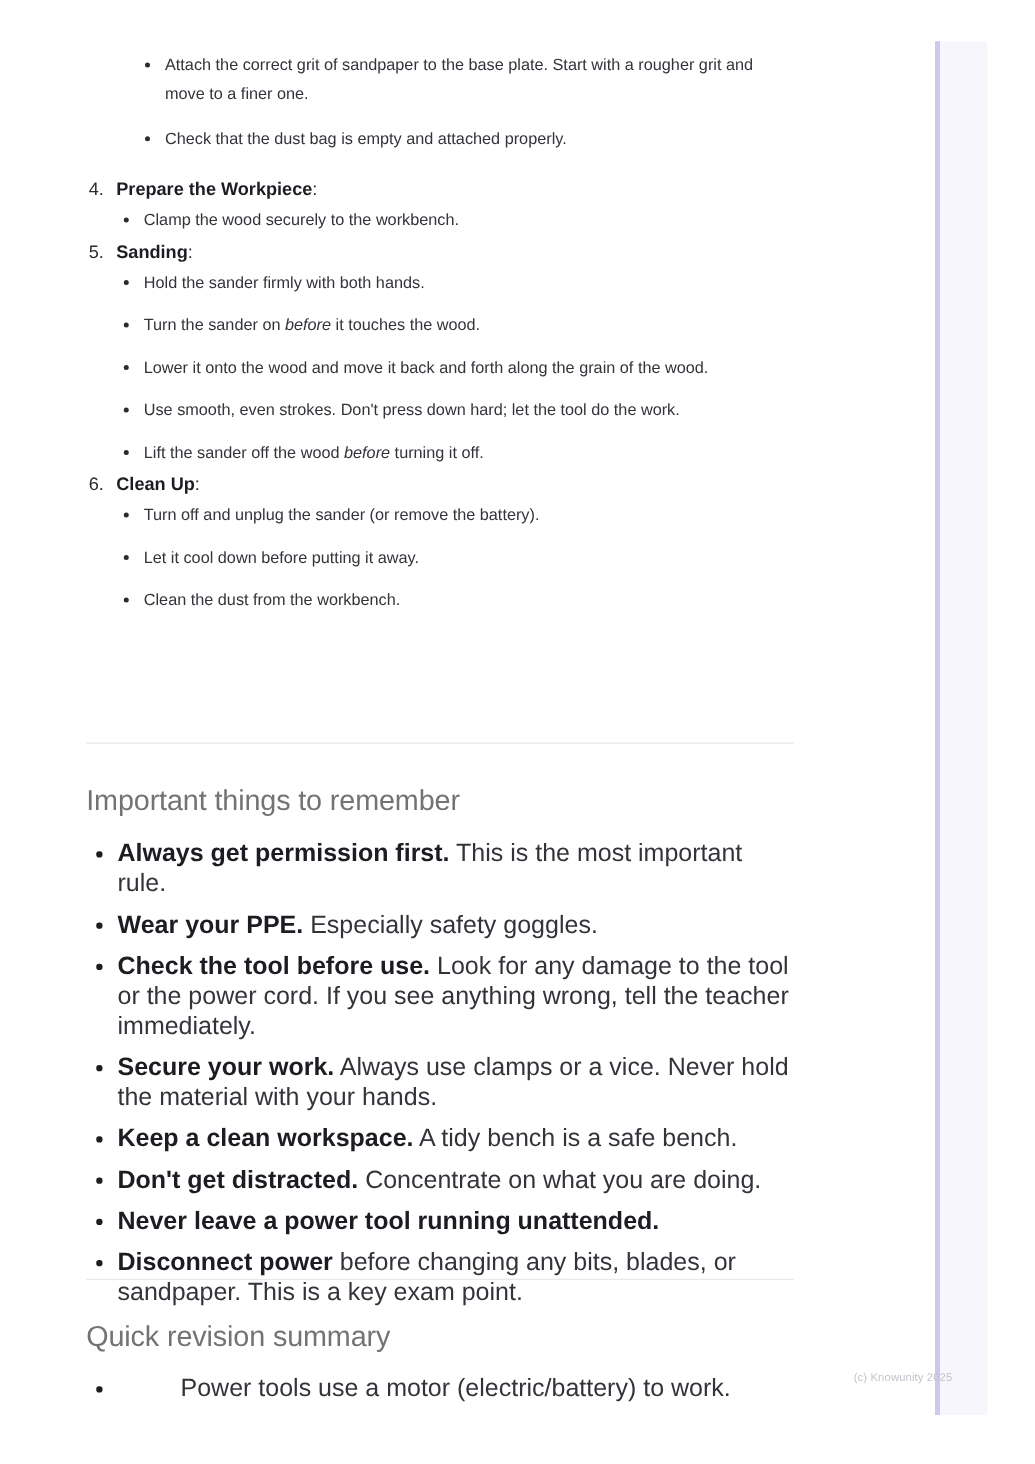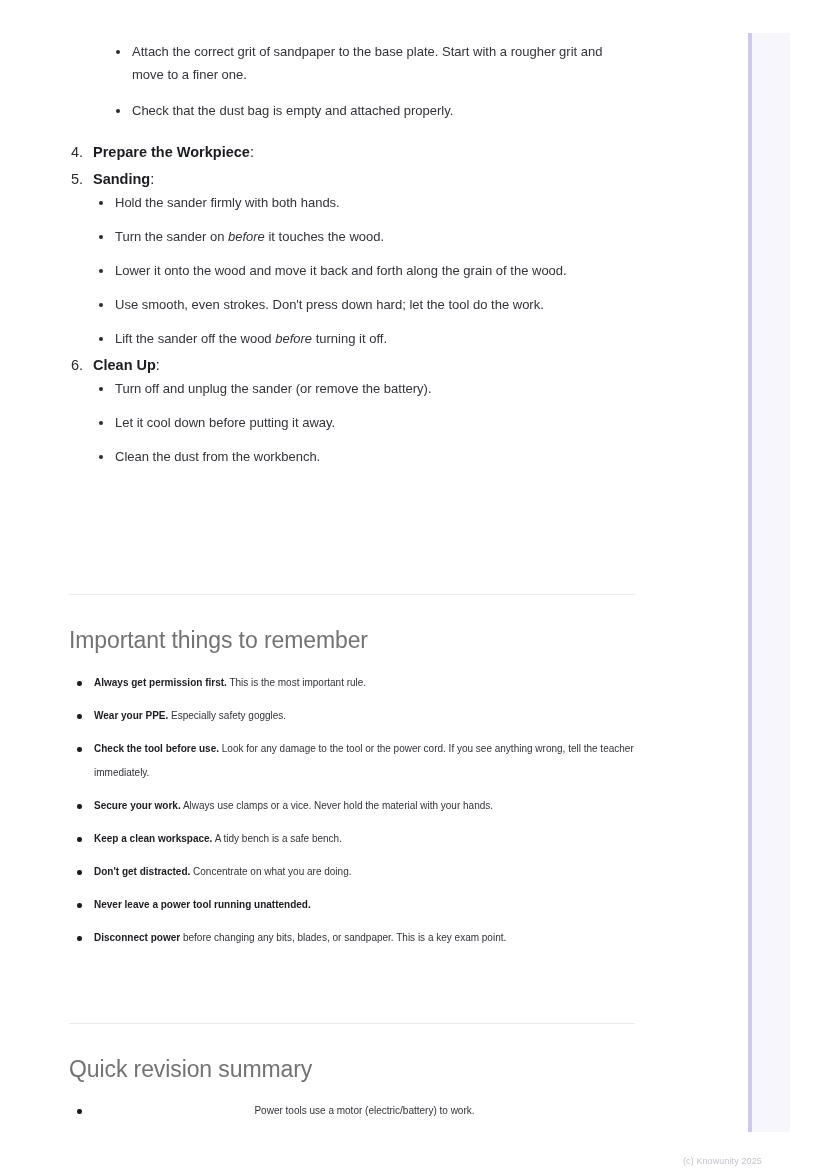--- a/index.html
+++ b/index.html
@@ -145,41 +145,41 @@
 
   
   ul.main-bullets {
     list-style: none;
     margin: 0;
     padding: 0;
   }
   ul.main-bullets > li {
     position: relative;
     padding-left: 25px;
-    font-size: 10px;
+    font-size: 20px;
     line-height: 24px;
     color: #33333a;
     margin-bottom: 9px;
   }
   ul.main-bullets > li::before {
     content: "";
     position: absolute;
     left: 8px;
     top: 10px;
     width: 4.5px;
     height: 4.5px;
     border-radius: 50%;
     background: #1c1c22;
   }
 
   
   #footer-copyright {
     position: absolute;
     left: 683px;
-    top: 1155px;
+    top: 1096px;
     font-size: 9px;
     line-height: 12px;
     color: #c3c3cc;
     white-space: nowrap;
     letter-spacing: 0.1px;
   }
 </style>
 </head>
 <body>
 
@@ -193,20 +193,23 @@
         <li>Attach the correct grit of sandpaper to the base plate. Start with a rougher grit and move to a finer one.</li>
         <li>Check that the dust bag is empty and attached properly.</li>
       </ul>
   </div>
 
   <div class="content" style="top:141px;">
     <ol class="numbered" id="steps-list">
         <li class="step-block">
           <span class="num">4.</span>
           <div class="step-title"><b>Prepare the Workpiece</b>:</div>
+          <ul class="bullets sub-bullets">
+            <li>Clamp the wood securely to the workbench.</li>
+          </ul>
         </li>
         <li class="step-block">
           <span class="num">5.</span>
           <div class="step-title"><b>Sanding</b>:</div>
           <ul class="bullets sub-bullets">
             <li>Hold the sander firmly with both hands.</li>
             <li>Turn the sander on <em>before</em> it touches the wood.</li>
             <li>Lower it onto the wood and move it back and forth along the grain of the wood.</li>
             <li>Use smooth, even strokes. Don't press down hard; let the tool do the work.</li>
             <li>Lift the sander off the wood <em>before</em> turning it off.</li>

